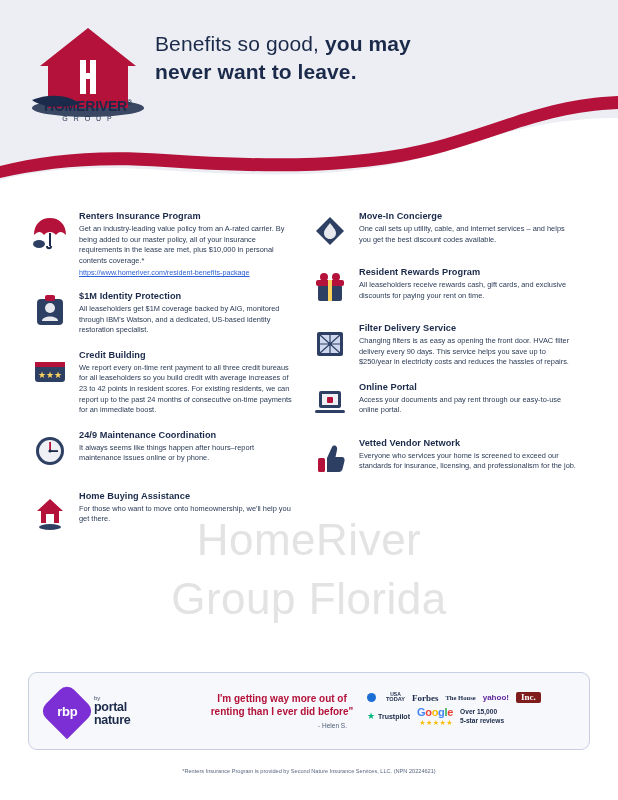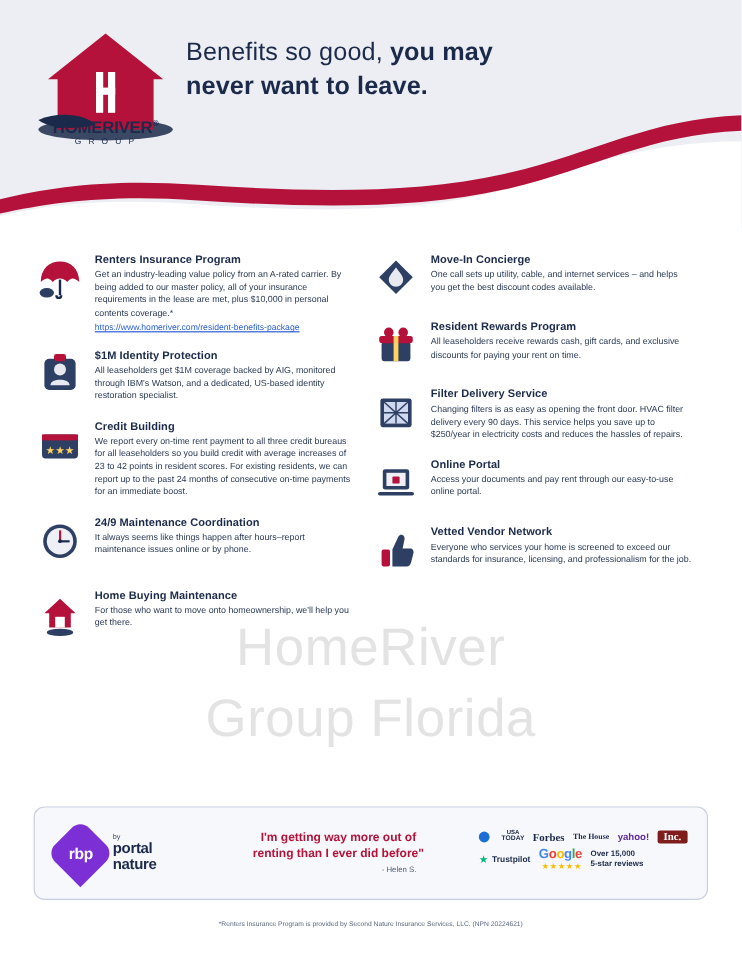--- a/index.html
+++ b/index.html
@@ -154,21 +154,20 @@
   .fp-quote .a {
     font-size: 6.5px;
     color: #4a5a75;
     margin-top: 4px;
     text-align: right;
     padding-right: 16px;
   }
   .fp-press {
     flex: 1 1 auto;
     padding-right: 14px;
-    margin-left: 32px;
   }
   .press-row {
     display: flex;
     align-items: center;
     gap: 7px;
     margin-bottom: 4px;
     flex-wrap: nowrap;
   }
   .usatoday {
     display: inline-flex;
@@ -329,21 +328,21 @@
 
     <div class="item" style="margin-top:18px;">
       <div class="ic">
         <svg viewBox="0 0 40 42" width="40" height="42">
           <path d="M20 8 L33 20 L29 20 L29 32 L11 32 L11 20 L7 20 Z" fill="#b4123a"></path>
           <rect x="16" y="23" width="8" height="9" fill="#ffffff"></rect>
           <ellipse cx="20" cy="36" rx="11" ry="3" fill="#2d3f63"></ellipse>
         </svg>
       </div>
       <div class="txt">
-        <p class="ttl">Home Buying Maintenance</p>
+        <p class="ttl">Home Buying Assistance</p>
         <p class="bd">For those who want to move onto homeownership, we'll help you get there.</p>
       </div>
     </div>
   </div>
 
   <div class="col col-right">
 
     <div class="item">
       <div class="ic">
         <svg viewBox="0 0 40 42" width="40" height="42">

